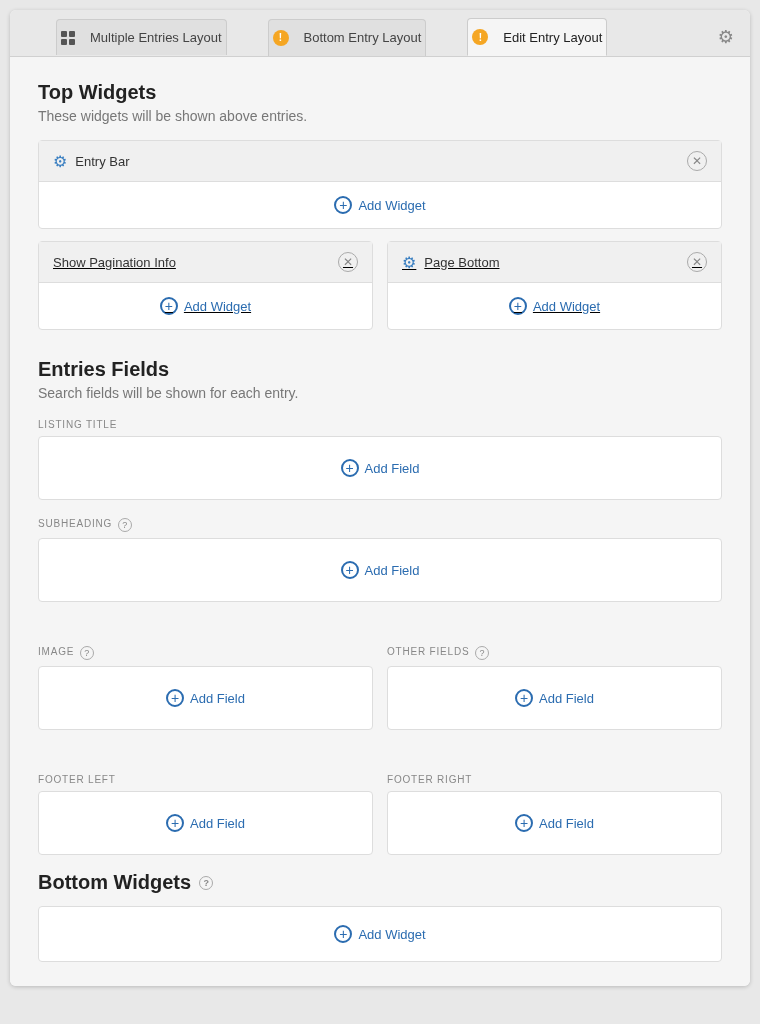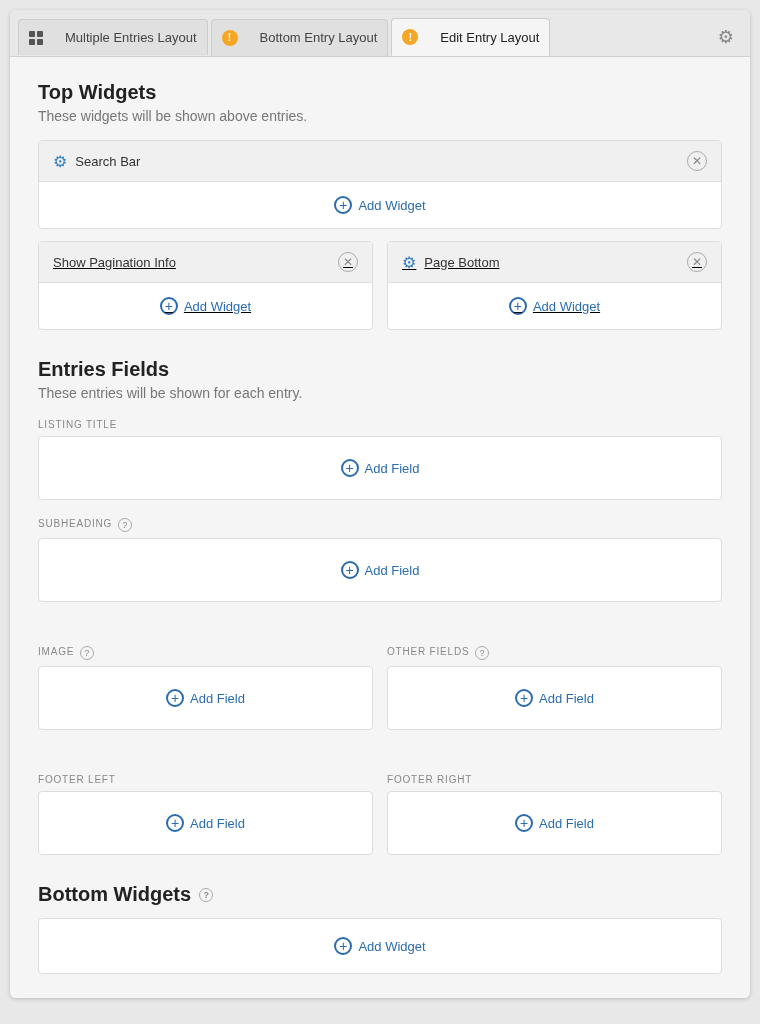--- a/index.html
+++ b/index.html
@@ -25,31 +25,32 @@
       align-items: center;
       background: #e8e8e8;
       border-bottom: 1px solid #d0d0d0;
       padding: 0 8px;
       padding-top: 8px;
       position: relative;
     }
     .tab {
       display: flex;
       align-items: center;
-      gap: 22px;
-      padding: 10px 10px;
+      gap: 15px;
+      padding: 10px 4px;
       border-radius: 4px 4px 0 0;
       font-size: 13px;
       font-weight: 500;
       cursor: pointer;
       background: #e0e0e0;
       border: 1px solid #cccccc;
       border-bottom: none;
       color: #444;
       margin-right: 3px;
+      margin-left: 38px;
     }
     .tab.active {
       background: #f5f5f5;
       color: #222;
       border-color: #cccccc;
       border-bottom: 1px solid #f5f5f5;
       z-index: 2;
     }
     .tab-icon-grid {
       width: 14px;
@@ -219,21 +220,21 @@
     .two-col-fields {
       display: flex;
       gap: 14px;
     }
     .two-col-fields > div {
       flex: 1;
       margin-top: 40px;
     }
     
     .bottom-section {
-      margin-top: 24px;
+      margin-top: 12px;
     }
     .bottom-section .section-title {
       display: flex;
       align-items: center;
       gap: 8px;
     }
     .bottom-widget-box {
       background: white;
       border: 1px solid #ddd;
       border-radius: 4px;
@@ -277,21 +278,21 @@
   <div class="content">
 
     <div>
       <div class="section-title">Top Widgets</div>
       <div class="section-subtitle">These widgets will be shown above entries.</div>
 
       <div class="widget-box">
         <div class="widget-row">
           <div class="widget-row-left">
             <span class="gear-icon-blue">⚙</span>
-            <span class="widget-name">Search Bar</span>
+            <span class="widget-name">Entry Bar</span>
           </div>
           <div class="close-icon">✕</div>
         </div>
         <div class="add-widget-row">
           <button class="add-btn">
             <div class="add-circle-icon">+</div>
             <span>Add Widget</span>
           </button>
         </div>
       </div>
@@ -324,21 +325,21 @@
               <div class="add-circle-icon">+</div>
               <span>Add Widget</span>
             </button>
           </div>
         </div>
       </div>
     </div>
 
     <div class="fields-section">
       <div class="section-title">Entries Fields</div>
-      <div class="section-subtitle">These entries will be shown for each entry.</div>
+      <div class="section-subtitle">Search fields will be shown for each entry.</div>
 
       <div class="field-label">
         <span>LISTING TITLE</span>
       </div>
       <div class="field-box">
         <button class="add-btn">
           <div class="add-circle-icon">+</div>
           <span>Add Field</span>
         </button>
       </div>

